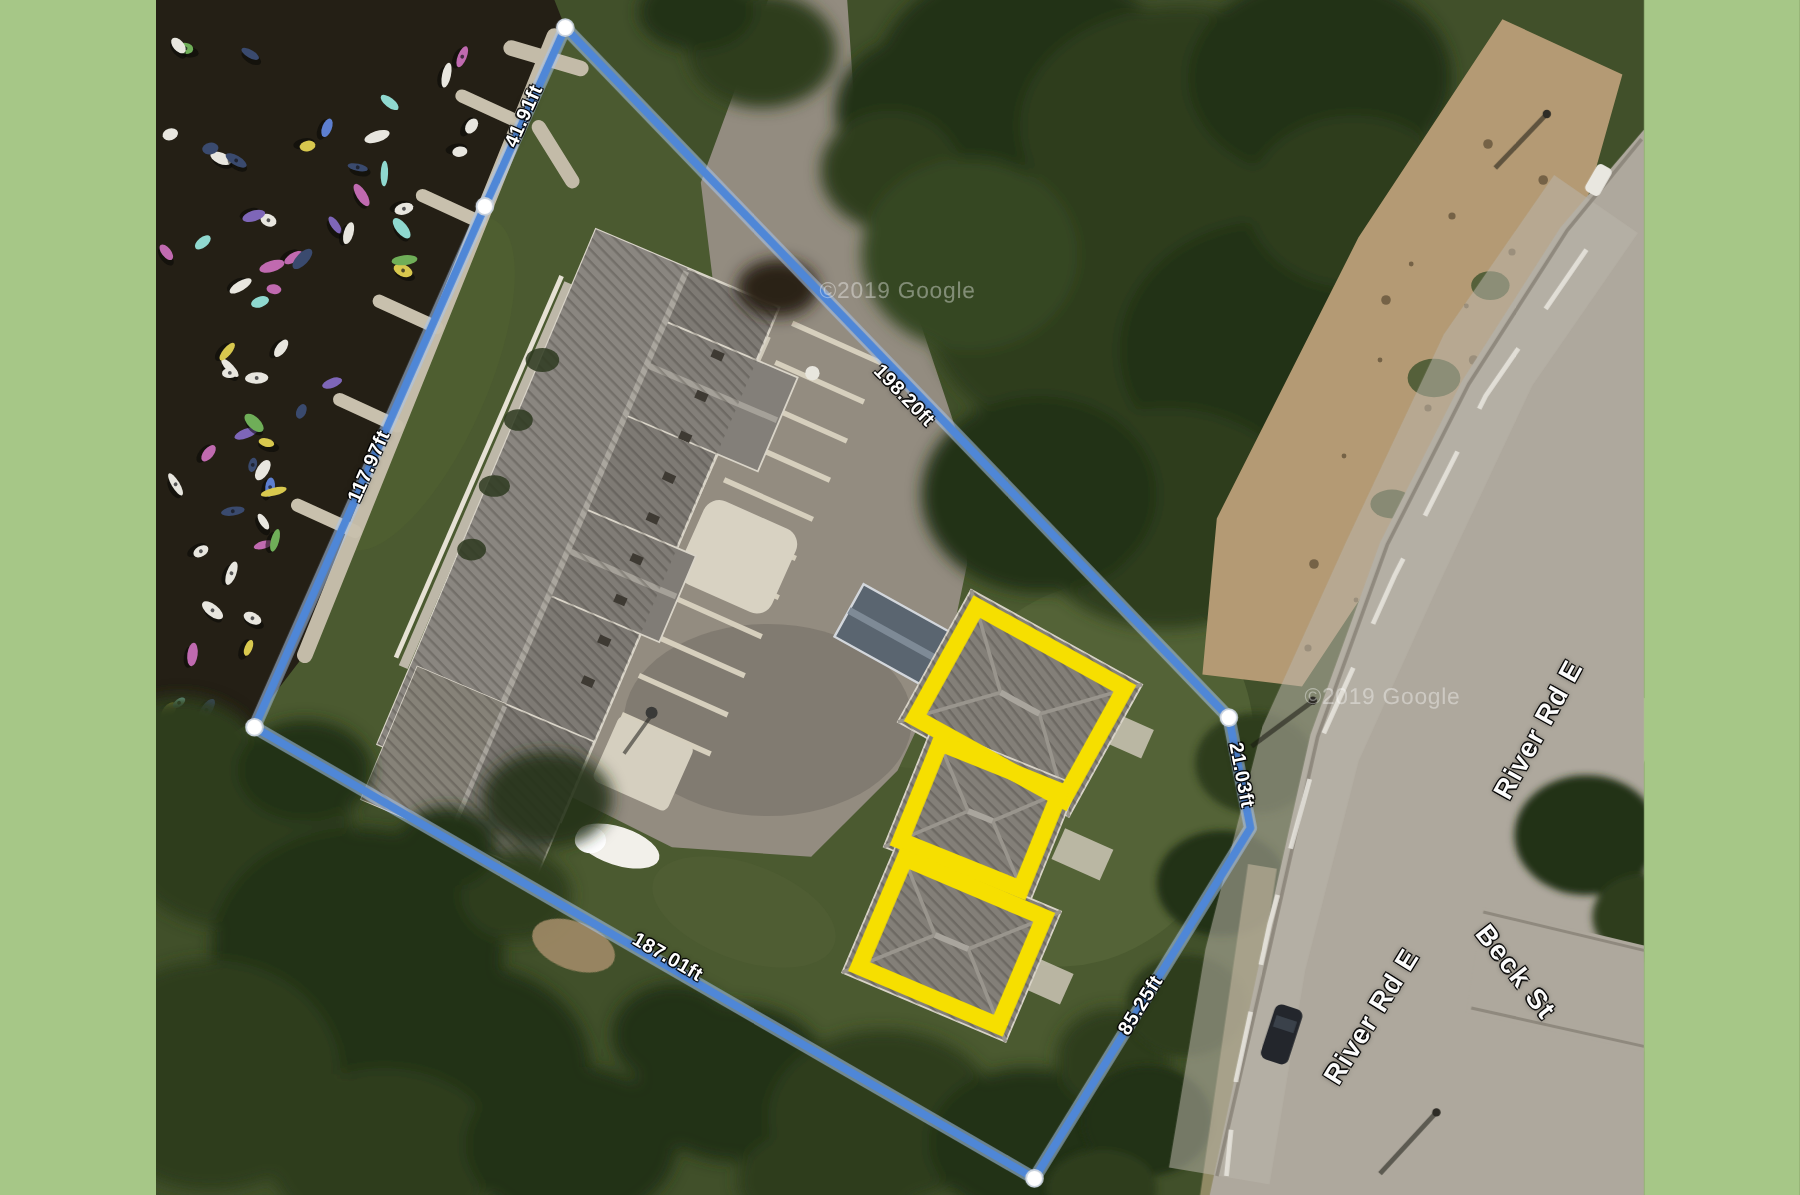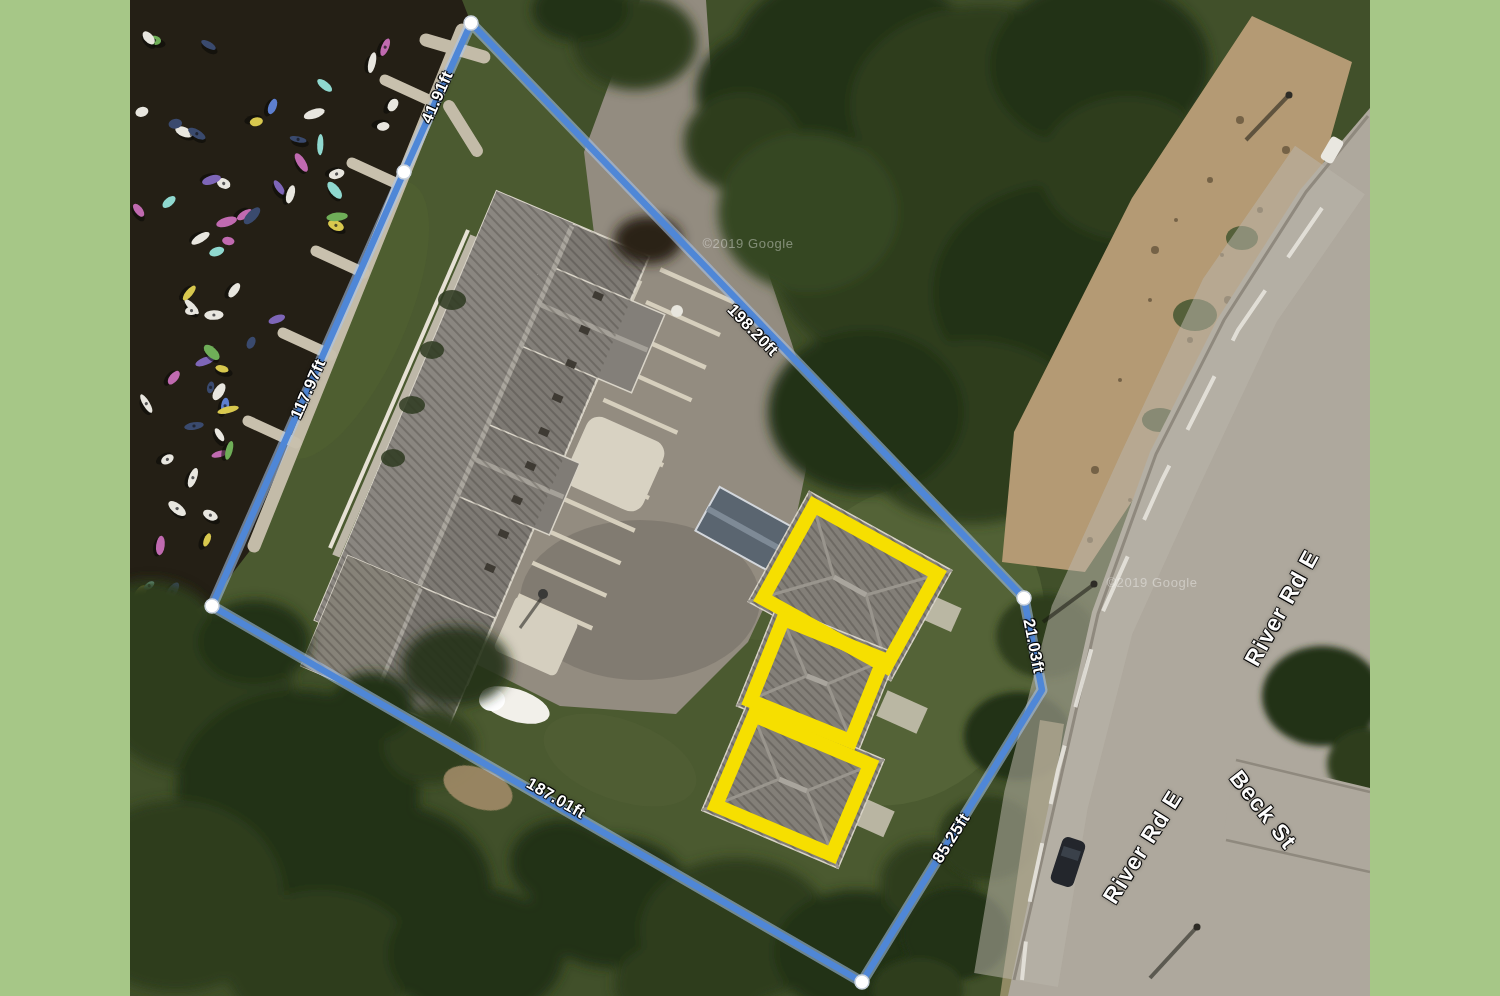--- a/index.html
+++ b/index.html
@@ -13,21 +13,21 @@
   .frame-bar.right{left:1370px;}
   .labels{position:absolute;left:0;top:0;width:1500px;height:996px;z-index:3;pointer-events:none;}
   .olabel{
     position:absolute;white-space:nowrap;color:#fff;
     font-size:16.5px;font-weight:700;letter-spacing:.4px;
     text-shadow:-1px -1px 0 rgba(0,0,0,.85),1px -1px 0 rgba(0,0,0,.85),
       -1px 1px 0 rgba(0,0,0,.85),1px 1px 0 rgba(0,0,0,.85),0 0 4px rgba(0,0,0,.55);
   }
   .roadlabel{font-size:23px;letter-spacing:1.2px;color:#fcfcfc;font-weight:700;}
   .wm{
-    position:absolute;white-space:nowrap;font-size:13px;font-weight:400;
+    position:absolute;white-space:nowrap;font-size:19px;font-weight:400;
     color:rgba(255,255,255,.38);letter-spacing:.6px;
   }
 </style>
 </head>
 <body>
 
 <div class="stage">
 
   <svg class="scene" width="1500" height="996" viewBox="0 0 1500 996">
     <defs>

